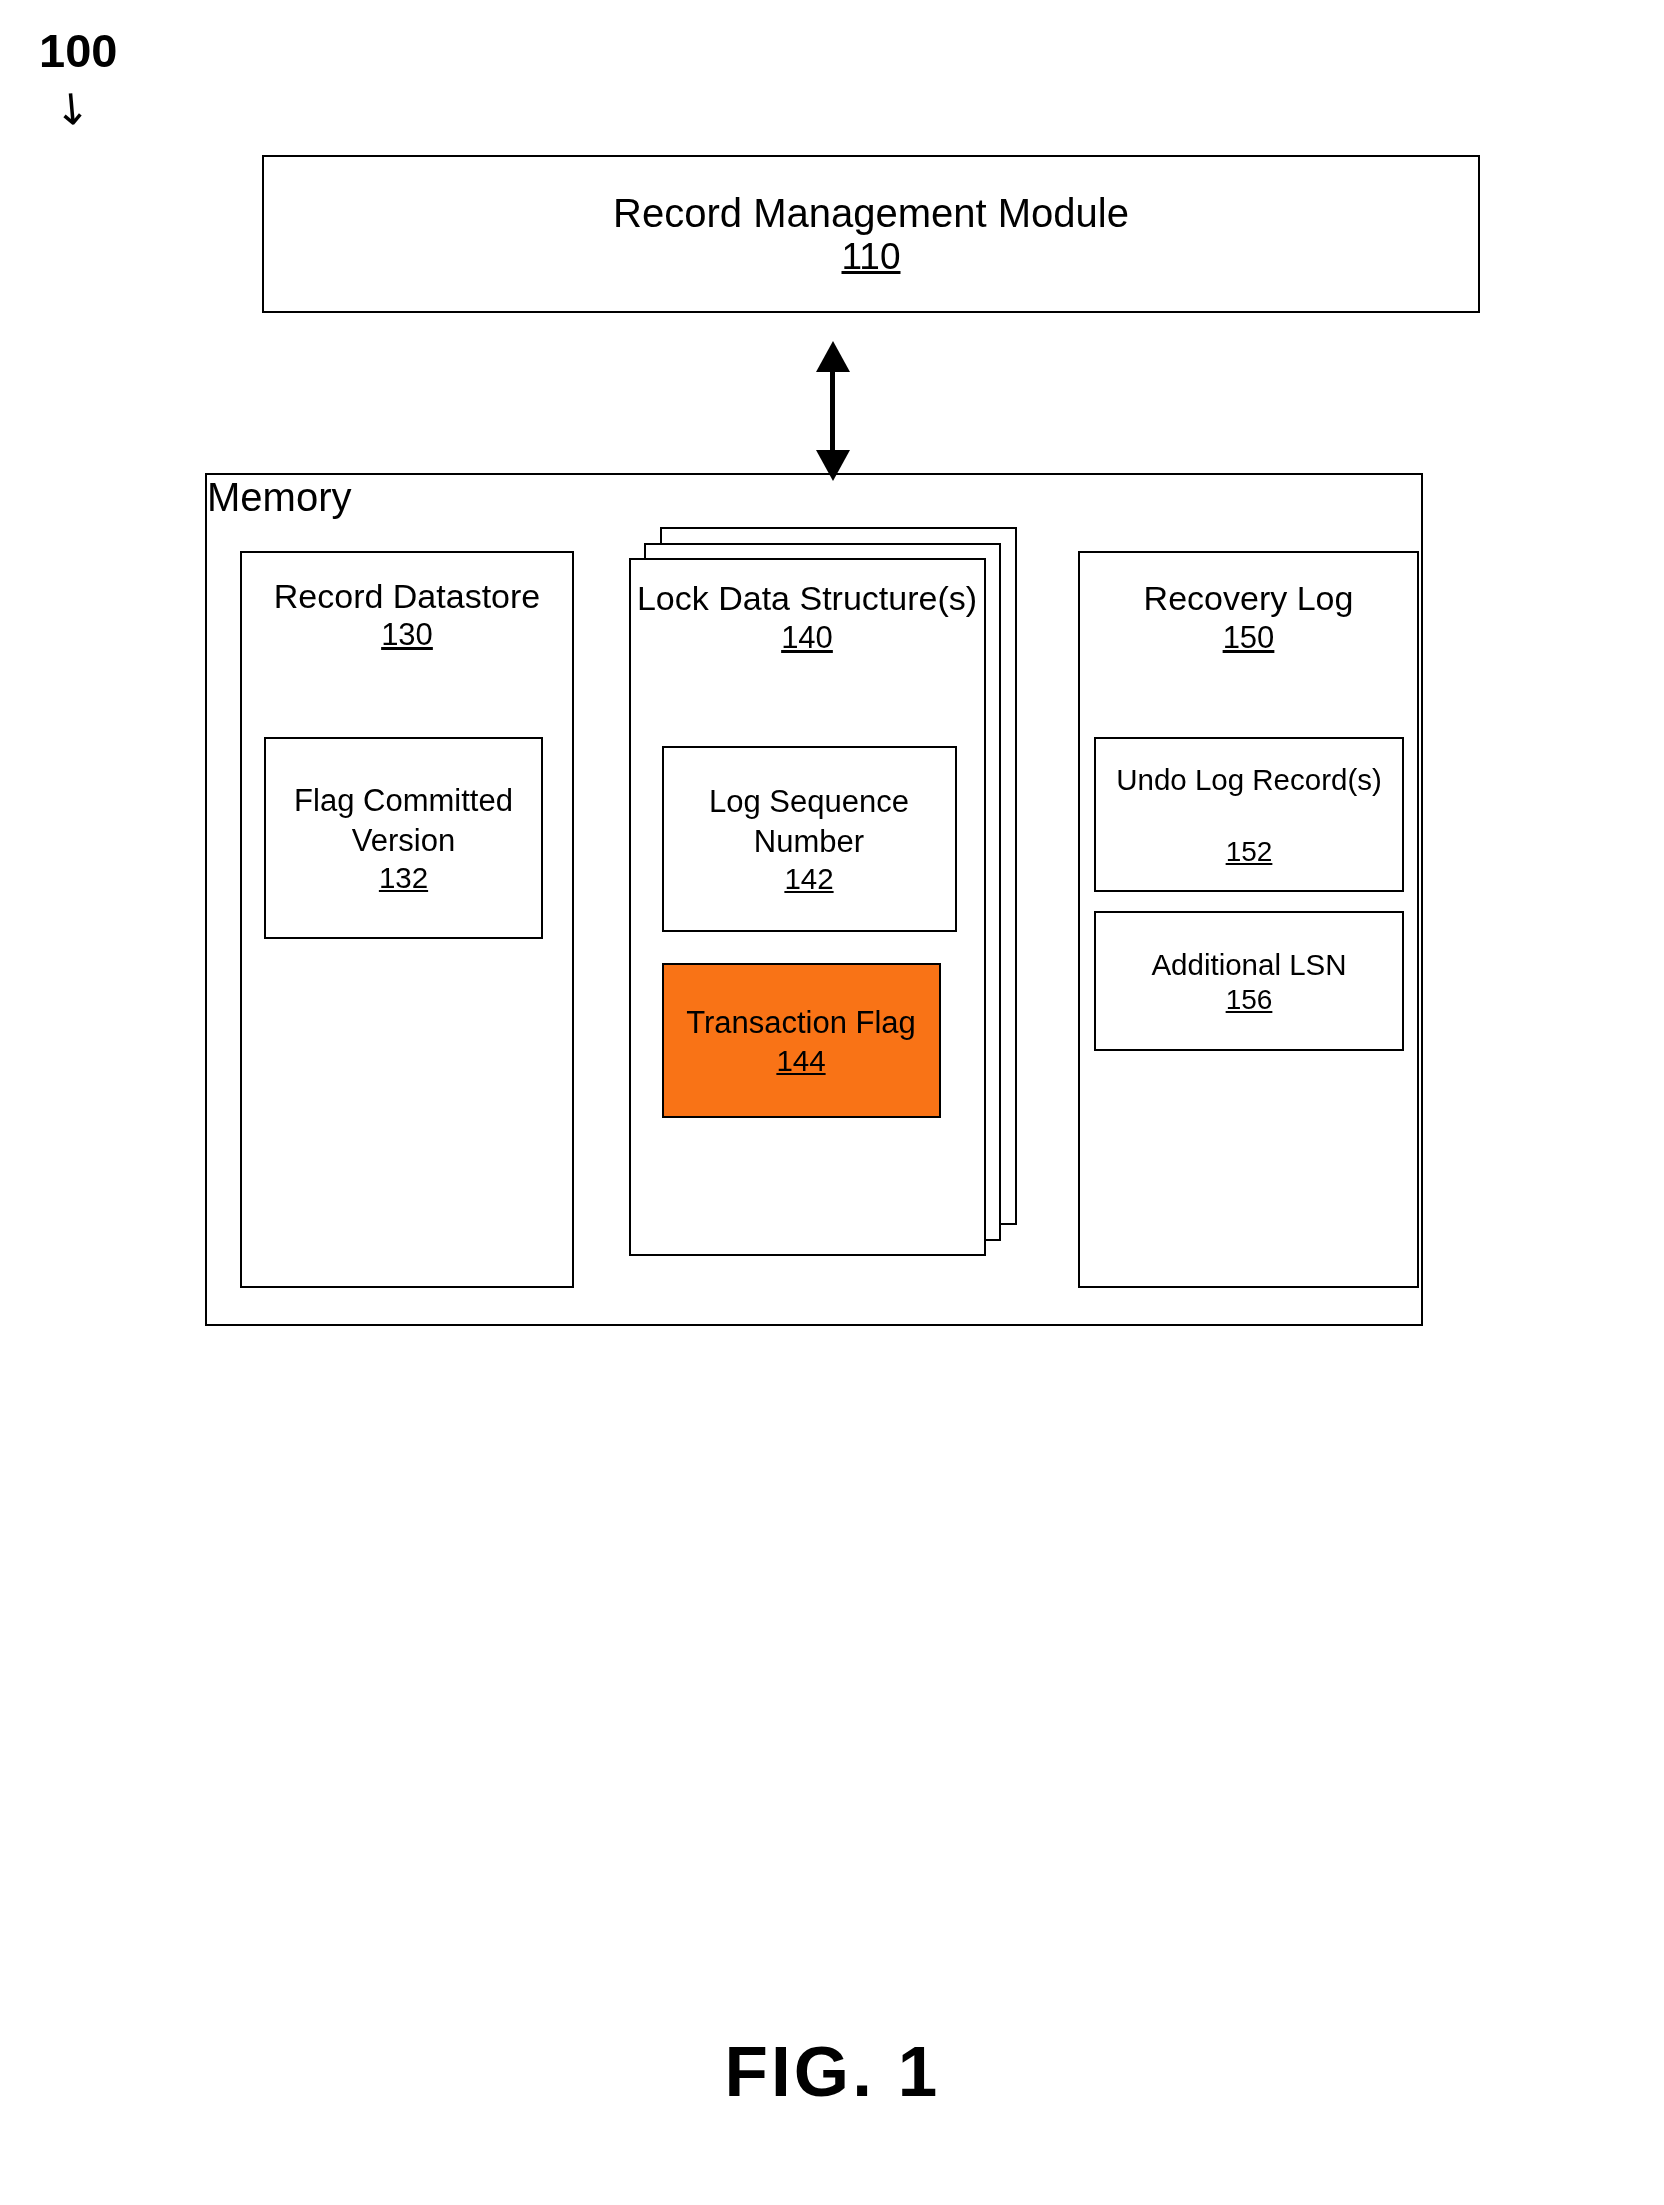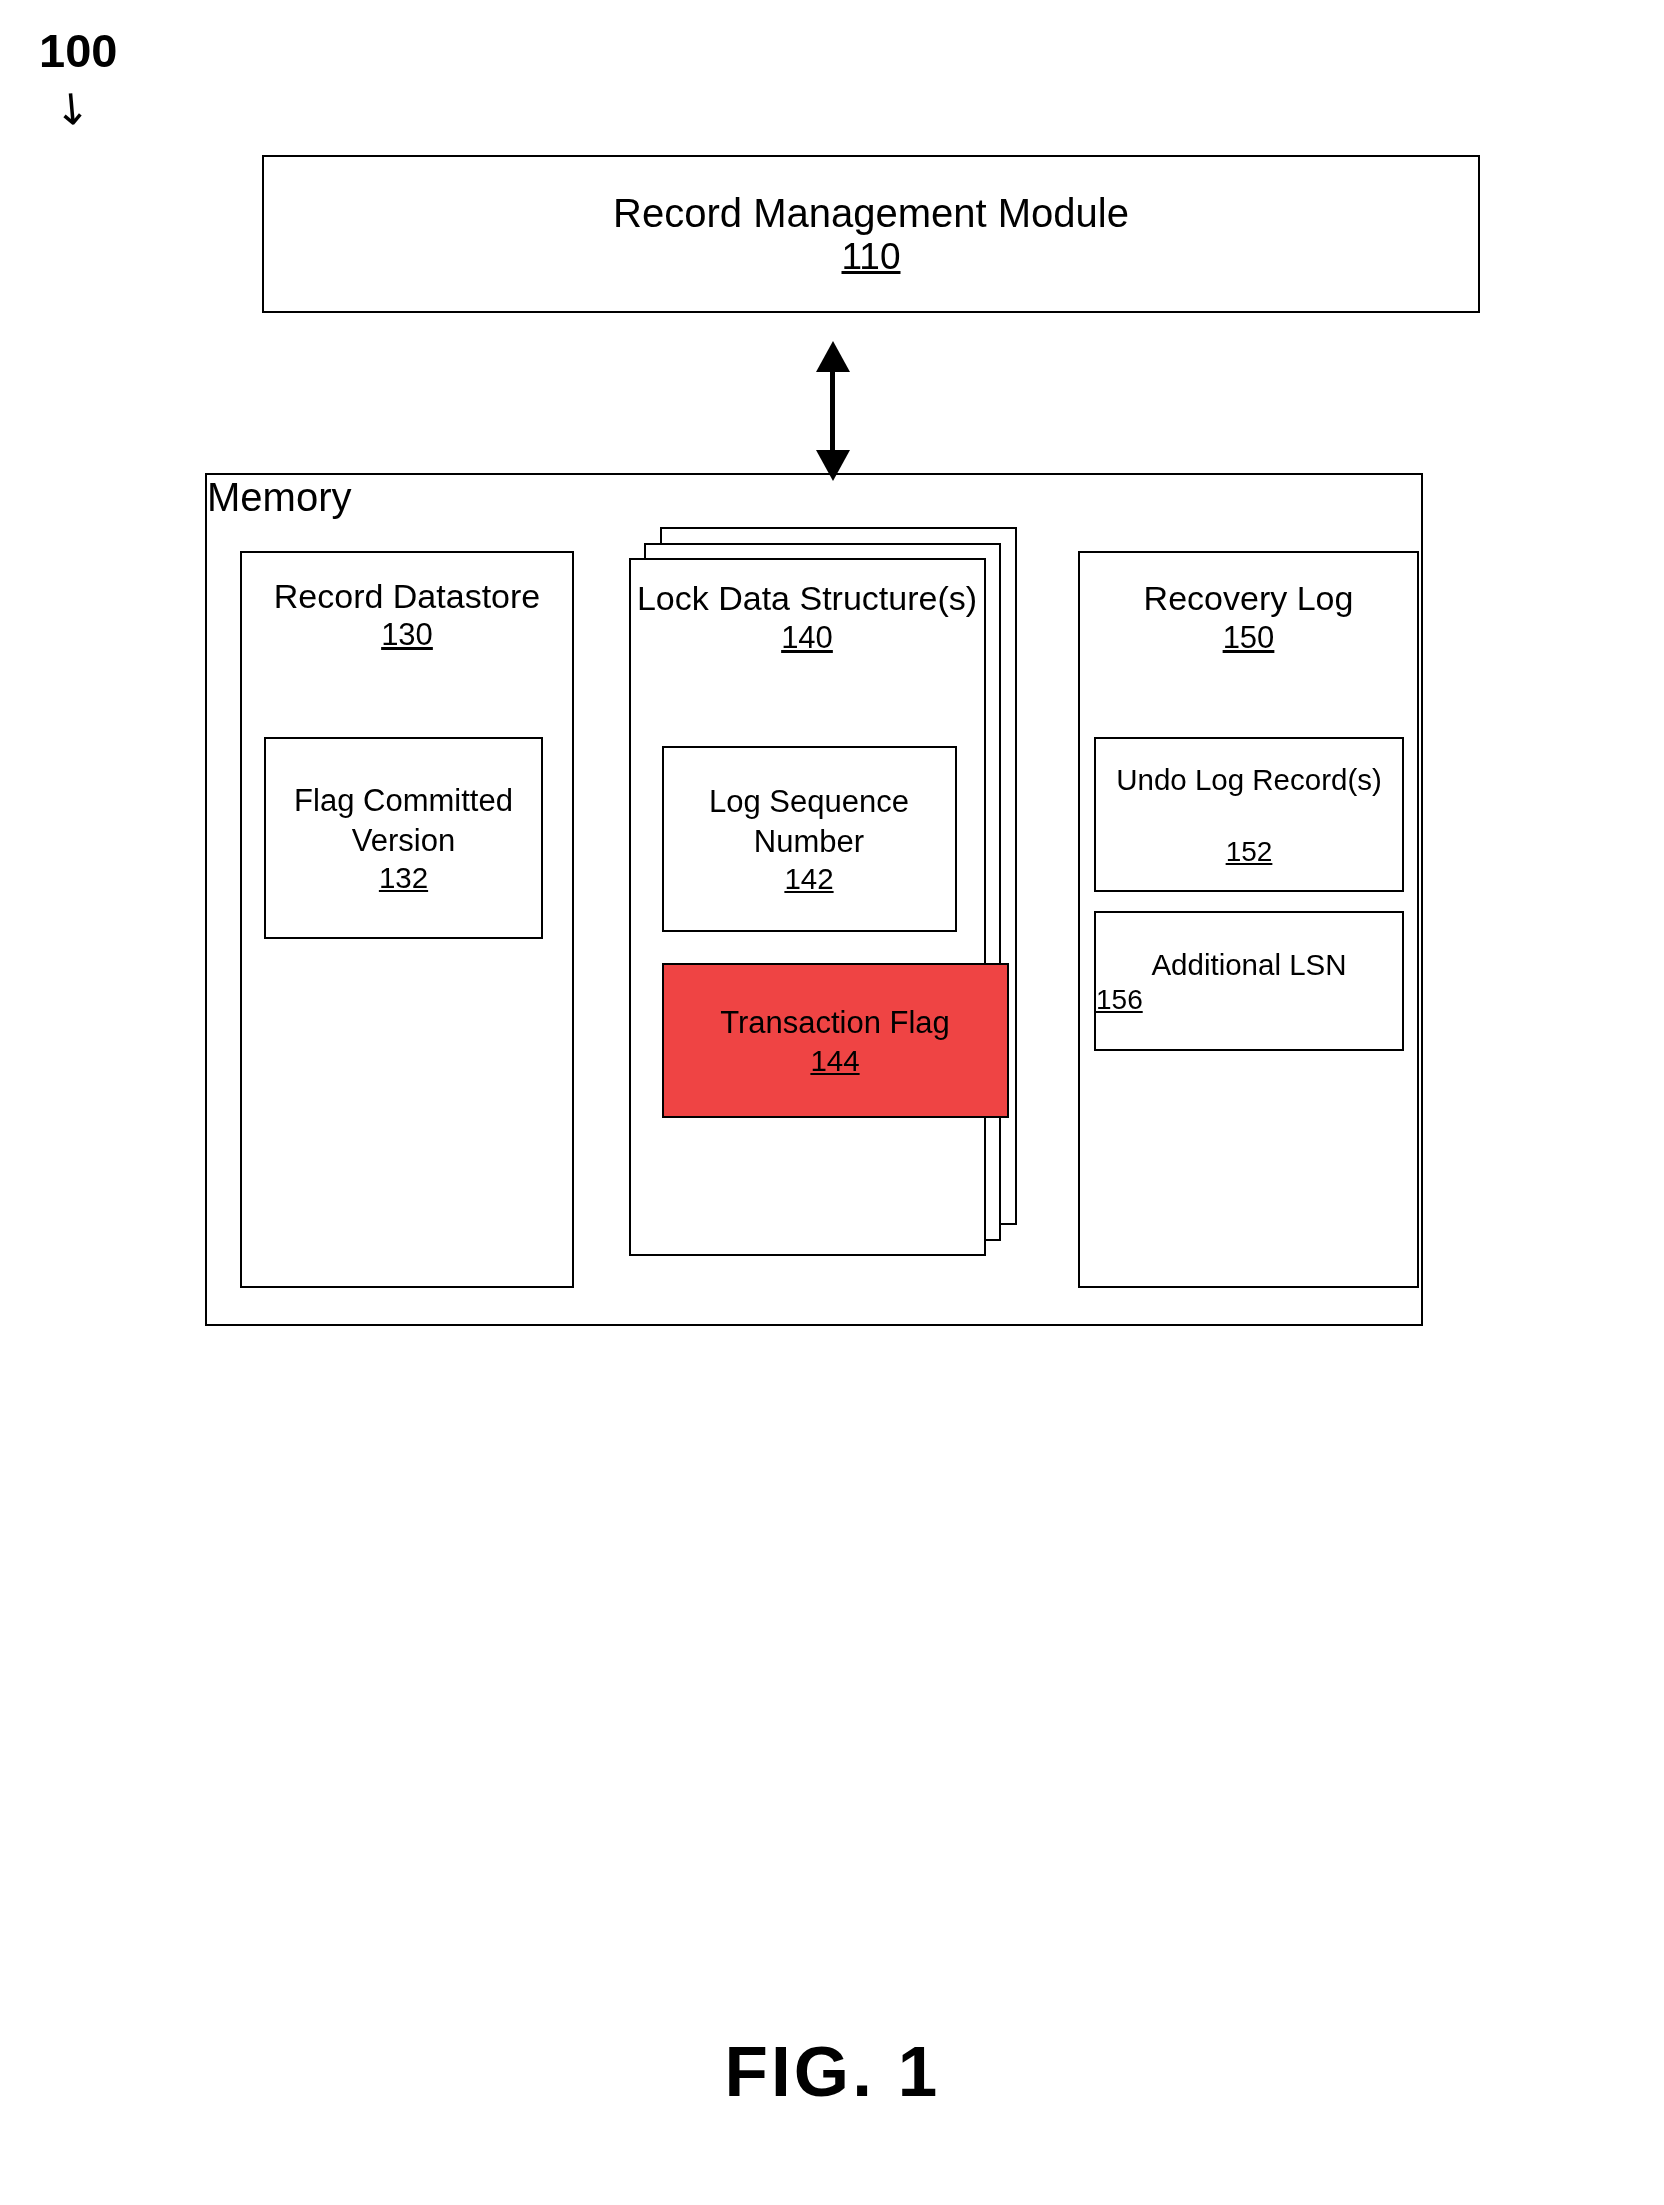--- a/index.html
+++ b/index.html
@@ -234,24 +234,24 @@
     .lsn-num {
       font-size: 29.5px;
       text-decoration: underline;
     }
 
     
     .tf-box {
       position: absolute;
       top: 403px;
       left: 31px;
-      width: 347px;
+      width: 279px;
       height: 155px;
       border: 2.3px solid #000;
-      background: #ef4444;
+      background: #f97316;
       display: flex;
       flex-direction: column;
       align-items: center;
       justify-content: center;
     }
     .tf-title {
       font-size: 31px;
       text-align: center;
       line-height: 1.3;
     }
@@ -310,20 +310,21 @@
     
     .alsn-box {
       position: absolute;
       top: 911px;
       left: 1094px;
       width: 310px;
       height: 140px;
       border: 2.3px solid #000;
       display: flex;
       flex-direction: column;
+      align-items: center;
       justify-content: center;
     }
     .alsn-title {
       font-size: 29.5px;
       text-align: center;
       line-height: 1.3;
     }
     .alsn-num {
       font-size: 28px;
       text-decoration: underline;

